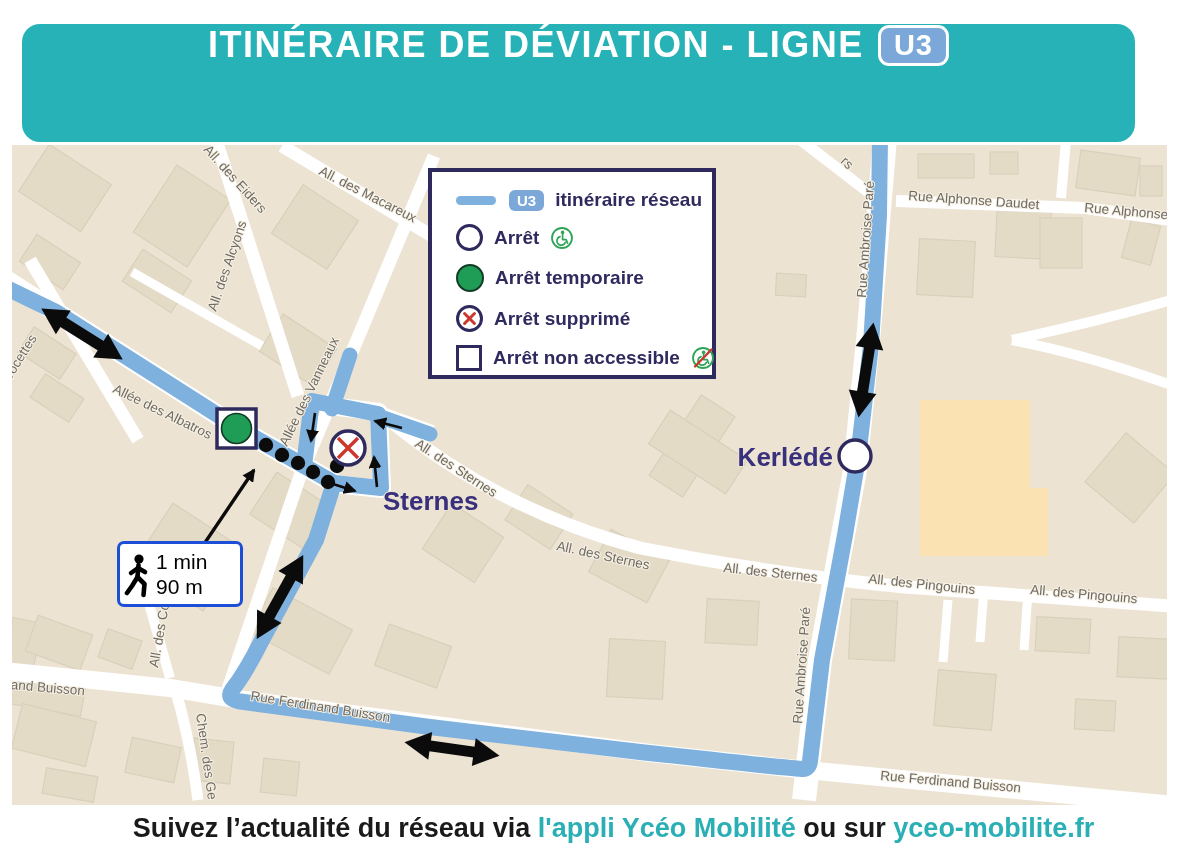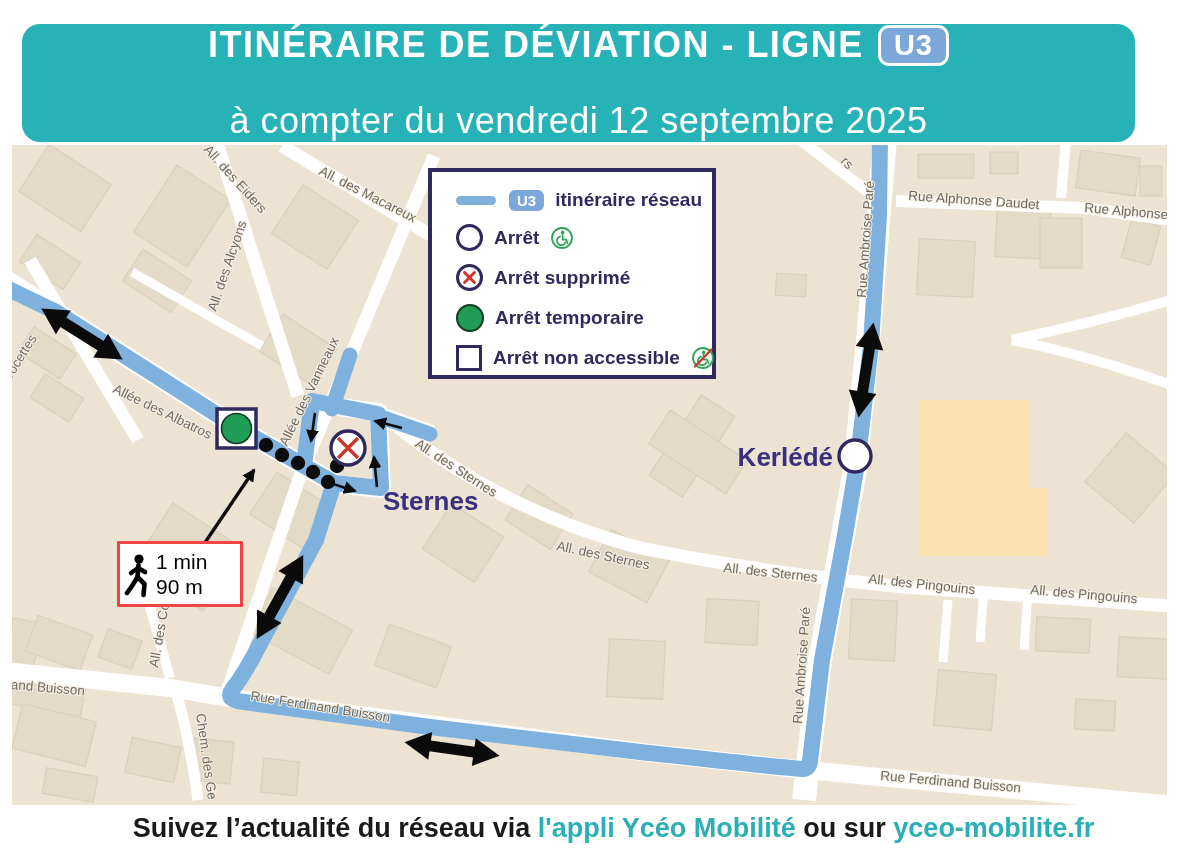--- a/index.html
+++ b/index.html
@@ -33,38 +33,37 @@
   .sw-circle{width:21px;height:21px;border-radius:50%;background:#fff;border:3px solid #2f2a5e;flex:0 0 auto;position:relative;}
   .sw-circle.removed::before,.sw-circle.removed::after{content:"";position:absolute;left:2px;right:2px;top:50%;
     height:3px;margin-top:-1.5px;background:#cd372c;border-radius:2px;}
   .sw-circle.removed::before{transform:rotate(45deg);}
   .sw-circle.removed::after{transform:rotate(-45deg);}
   .sw-green{width:24px;height:24px;border-radius:50%;background:#1f9c55;border:2px solid #123c26;flex:0 0 auto;}
   .sw-square{width:20px;height:20px;background:#fff;border:3.5px solid #2f2a5e;flex:0 0 auto;}
   .acc-icon{flex:0 0 auto;}
 
   
-  .walkbox{position:absolute;left:105px;top:396px;width:78px;background:#fff;border:3px solid #ef4444;
-    border-radius:1px;padding:5px 6px 5px 36px;}
+  .walkbox{position:absolute;left:105px;top:396px;width:78px;background:#fff;border:3px solid #1d4ed8;
+    border-radius:7px;padding:5px 6px 5px 36px;}
   .walkbox .wtxt{font-size:21px;color:#000;line-height:1.2;white-space:nowrap;}
   .walk-icon{position:absolute;left:4px;top:9px;}
 
   
   .footer{position:absolute;left:0;right:0;top:813px;text-align:center;font-size:27px;font-weight:600;color:#1a1a1a;margin-left:48px;}
   .footer .teal{color:#2aafb5;text-decoration:none;}
 </style>
 </head>
 <body>
 
 <div class="header">
   <div class="header-line1">
     <span class="header-title">ITINÉRAIRE DE DÉVIATION - LIGNE</span>
     <span class="header-badge">U3</span>
   </div>
-  <div class="header-subtitle">à compter du vendredi 12 septembre 2025</div>
 </div>
 
 <div class="map">
 <svg width="1155" height="660" viewBox="12 145 1155 660" xmlns="http://www.w3.org/2000/svg">
   <defs>
     <marker id="ah" viewBox="0 0 10 10" refX="8.5" refY="5" markerUnits="userSpaceOnUse" markerWidth="13" markerHeight="13" orient="auto-start-reverse">
       <path d="M0,0 L10,5 L0,10 Z" fill="#0b0b0b"></path>
     </marker>
     <g id="dbl">
       <path d="M-24,0 H24" stroke="#0b0b0b" stroke-width="11"></path>
@@ -226,26 +225,26 @@
       <span class="sw-circle"></span>
       <span class="txt">Arrêt</span>
       <svg class="acc-icon" width="24" height="24" viewBox="0 0 24 24">
         <circle cx="12" cy="12" r="10" fill="none" stroke="#2fa457" stroke-width="1.8"></circle>
         <circle cx="12.6" cy="6.4" r="1.8" fill="#2fa457"></circle>
         <path d="M12.6,8.6 L12.6,13.6 L16.2,13.6 L17.6,17.2" fill="none" stroke="#2fa457" stroke-width="1.7" stroke-linecap="round" stroke-linejoin="round"></path>
         <path d="M10,10.6 A4.4,4.4 0 1 0 15.4,16.4" fill="none" stroke="#2fa457" stroke-width="1.7" stroke-linecap="round"></path>
       </svg>
     </div>
     <div class="legend-row">
+      <span class="sw-green"></span>
+      <span class="txt">Arrêt temporaire</span>
+    </div>
+    <div class="legend-row">
       <span class="sw-circle removed"></span>
       <span class="txt">Arrêt supprimé</span>
-    </div>
-    <div class="legend-row">
-      <span class="sw-green"></span>
-      <span class="txt">Arrêt temporaire</span>
     </div>
     <div class="legend-row">
       <span class="sw-square"></span>
       <span class="txt">Arrêt non accessible</span>
       <svg class="acc-icon" width="24" height="24" viewBox="0 0 24 24">
         <circle cx="12" cy="12" r="10" fill="none" stroke="#2fa457" stroke-width="1.8"></circle>
         <circle cx="12.6" cy="6.4" r="1.8" fill="#2fa457"></circle>
         <path d="M12.6,8.6 L12.6,13.6 L16.2,13.6 L17.6,17.2" fill="none" stroke="#2fa457" stroke-width="1.7" stroke-linecap="round" stroke-linejoin="round"></path>
         <path d="M10,10.6 A4.4,4.4 0 1 0 15.4,16.4" fill="none" stroke="#2fa457" stroke-width="1.7" stroke-linecap="round"></path>
         <line x1="4" y1="20.5" x2="20.5" y2="3.5" stroke="#c9372c" stroke-width="2.4" stroke-linecap="round"></line>

